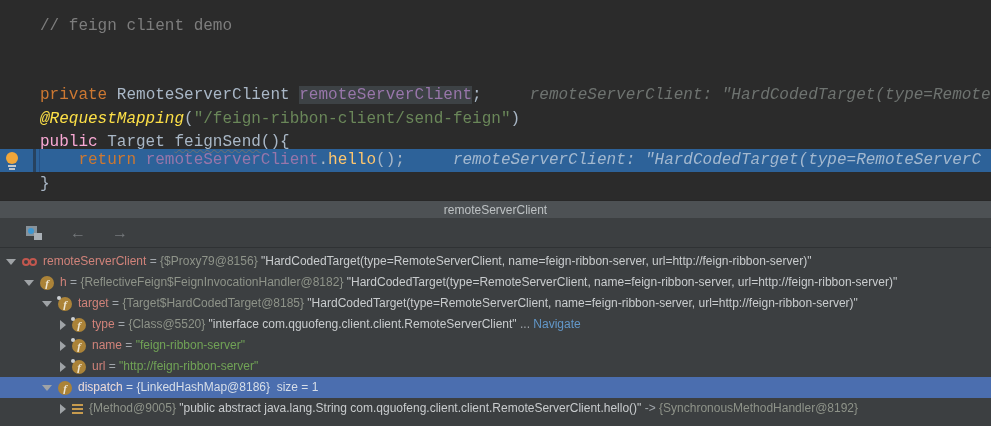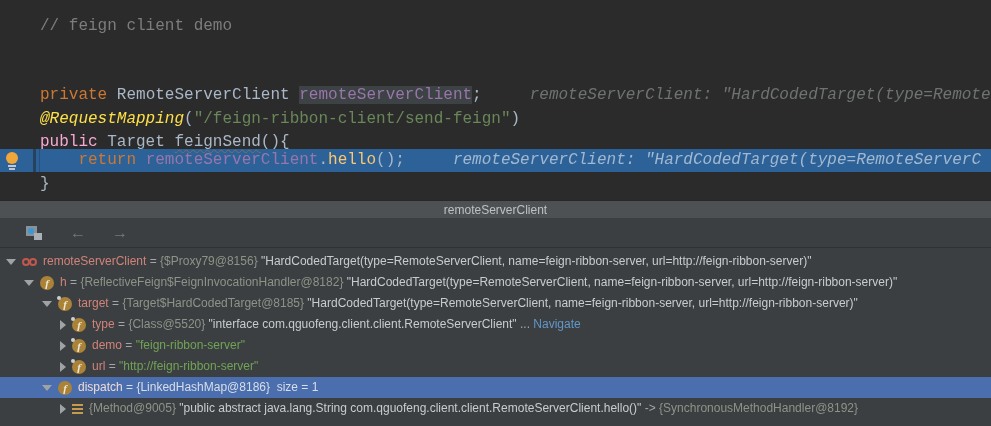--- a/index.html
+++ b/index.html
@@ -79,18 +79,18 @@
         <span class="sq-front"></span>
     </span>
     <span class="nav-arrow">←</span>
     <span class="nav-arrow">→</span>
   </div>
   <div class="tree" id="tree">
       <div class="tree-row" style="padding-left: 6px;"><span class="arrow down"></span><span class="ic-watch"><i></i><i></i></span><span class="seg is-name" style="color: rgb(209, 131, 122);">remoteServerClient</span><span class="seg" style="color: rgb(161, 166, 171);"> = </span><span class="seg" style="color: rgb(142, 147, 137);">{$Proxy79@8156} </span><span class="seg" style="color: rgb(201, 204, 206);">"HardCodedTarget(type=RemoteServerClient, name=feign-ribbon-server, url=http://feign-ribbon-server)"</span></div>
       <div class="tree-row" style="padding-left: 24px;"><span class="arrow down"></span><span class="ic-field">f</span><span class="seg is-name" style="color: rgb(209, 131, 122);">h</span><span class="seg" style="color: rgb(161, 166, 171);"> = </span><span class="seg" style="color: rgb(142, 147, 137);">{ReflectiveFeign$FeignInvocationHandler@8182} </span><span class="seg" style="color: rgb(201, 204, 206);">"HardCodedTarget(type=RemoteServerClient, name=feign-ribbon-server, url=http://feign-ribbon-server)"</span></div>
       <div class="tree-row" style="padding-left: 42px;"><span class="arrow down"></span><span class="ic-field">f<span class="fdot"></span></span><span class="seg is-name" style="color: rgb(209, 131, 122);">target</span><span class="seg" style="color: rgb(161, 166, 171);"> = </span><span class="seg" style="color: rgb(142, 147, 137);">{Target$HardCodedTarget@8185} </span><span class="seg" style="color: rgb(201, 204, 206);">"HardCodedTarget(type=RemoteServerClient, name=feign-ribbon-server, url=http://feign-ribbon-server)"</span></div>
       <div class="tree-row" style="padding-left: 60px;"><span class="arrow right"></span><span class="ic-field">f<span class="fdot"></span></span><span class="seg is-name" style="color: rgb(209, 131, 122);">type</span><span class="seg" style="color: rgb(161, 166, 171);"> = </span><span class="seg" style="color: rgb(142, 147, 137);">{Class@5520} </span><span class="seg" style="color: rgb(201, 204, 206);">"interface com.qguofeng.client.client.RemoteServerClient"</span><span class="seg" style="color: rgb(161, 166, 171);"> ... </span><span class="seg" style="color: rgb(98, 151, 200);">Navigate</span></div>
-      <div class="tree-row" style="padding-left: 60px;"><span class="arrow right"></span><span class="ic-field">f<span class="fdot"></span></span><span class="seg is-name" style="color: rgb(209, 131, 122);">demo</span><span class="seg" style="color: rgb(161, 166, 171);"> = </span><span class="seg" style="color: rgb(113, 163, 86);">"feign-ribbon-server"</span></div>
+      <div class="tree-row" style="padding-left: 60px;"><span class="arrow right"></span><span class="ic-field">f<span class="fdot"></span></span><span class="seg is-name" style="color: rgb(209, 131, 122);">name</span><span class="seg" style="color: rgb(161, 166, 171);"> = </span><span class="seg" style="color: rgb(113, 163, 86);">"feign-ribbon-server"</span></div>
       <div class="tree-row" style="padding-left: 60px;"><span class="arrow right"></span><span class="ic-field">f<span class="fdot"></span></span><span class="seg is-name" style="color: rgb(209, 131, 122);">url</span><span class="seg" style="color: rgb(161, 166, 171);"> = </span><span class="seg" style="color: rgb(113, 163, 86);">"http://feign-ribbon-server"</span></div>
       <div class="tree-row selected" style="padding-left: 42px;"><span class="arrow down"></span><span class="ic-field">f</span><span class="seg is-name" style="color: rgb(209, 131, 122);">dispatch</span><span class="seg" style="color: rgb(161, 166, 171);"> = </span><span class="seg" style="color: rgb(142, 147, 137);">{LinkedHashMap@8186}</span><span class="seg" style="color: rgb(201, 204, 206);">  size = 1</span></div>
       <div class="tree-row" style="padding-left: 60px;"><span class="arrow right"></span><span class="ic-method"><i></i><i></i><i></i></span><span class="seg" style="color: rgb(142, 147, 137);">{Method@9005} </span><span class="seg" style="color: rgb(201, 204, 206);">"public abstract java.lang.String com.qguofeng.client.client.RemoteServerClient.hello()"</span><span class="seg" style="color: rgb(161, 166, 171);"> -&gt; </span><span class="seg" style="color: rgb(142, 147, 137);">{SynchronousMethodHandler@8192}</span></div>
     </div>
 </div>
 
 </body></html>

